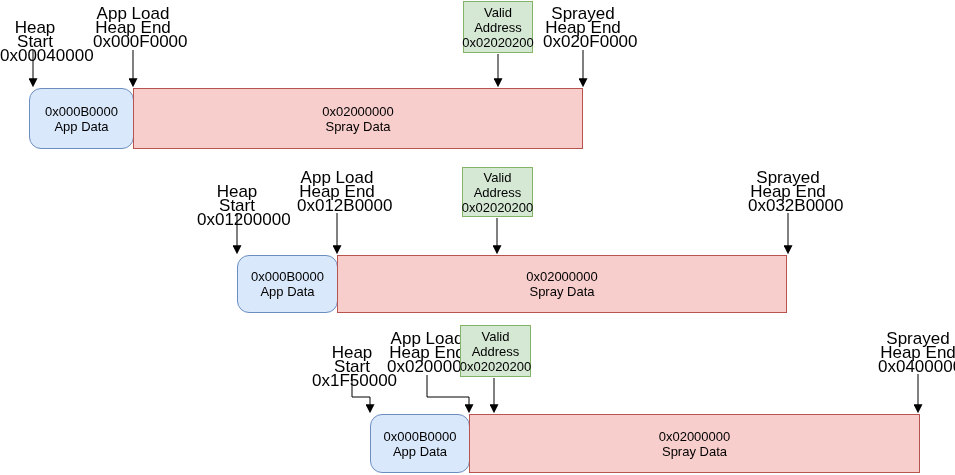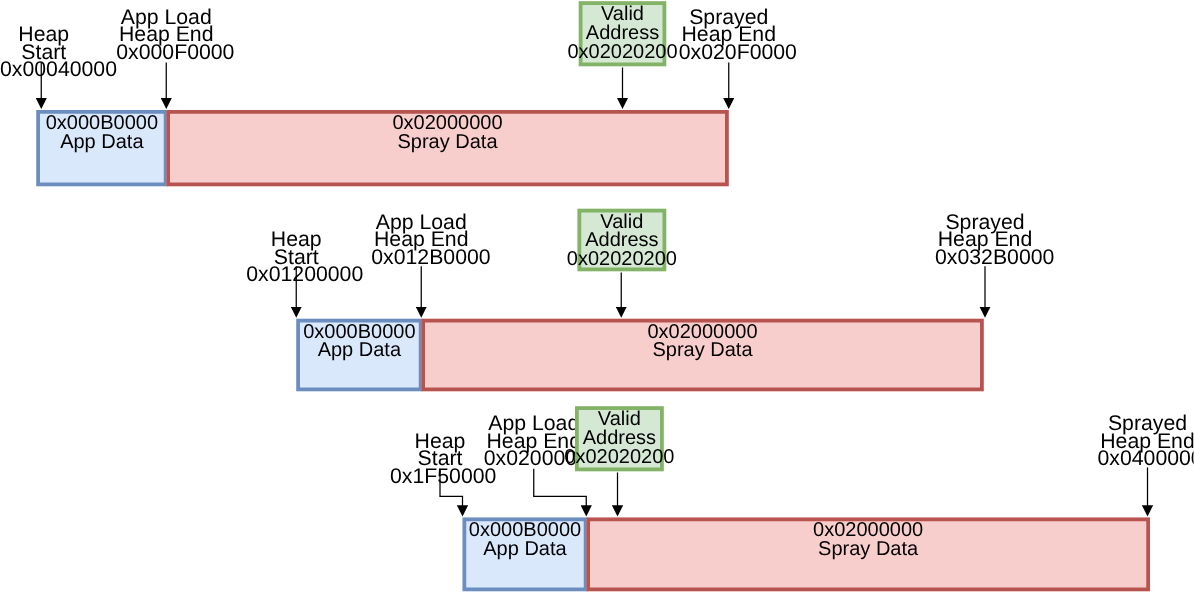--- a/index.html
+++ b/index.html
@@ -26,30 +26,30 @@
   .lbl {
     position: absolute;
     text-align: center;
     font-size: 17px;
     line-height: 14px;
     white-space: pre-line;
   }
   .box {
     position: absolute;
     box-sizing: border-box;
-    border: 3px solid #15803d;
+    border: 1px solid #15803d;
     display: flex;
-    align-items: flex-start;
+    align-items: center;
     justify-content: center;
     text-align: center;
-    font-size: 16px;
+    font-size: 13px;
     line-height: 15px;
   }
   .box span { white-space: pre-line; }
-  .box.app   { background: var(--app-data-fill);      border-color: var(--app-data-border); }
+  .box.app   { background: var(--app-data-fill);      border-color: var(--app-data-border); border-radius: 12px; }
   .box.spray { background: var(--spray-data-fill);    border-color: var(--spray-data-border); }
   .box.valid { background: var(--valid-address-fill); border-color: var(--valid-address-border); }
 </style>
 </head>
 <body>
 
 <div class="canvas">
 
   <svg class="arrows-layer" viewBox="0 0 955 475" xmlns="http://www.w3.org/2000/svg">
     <defs>

